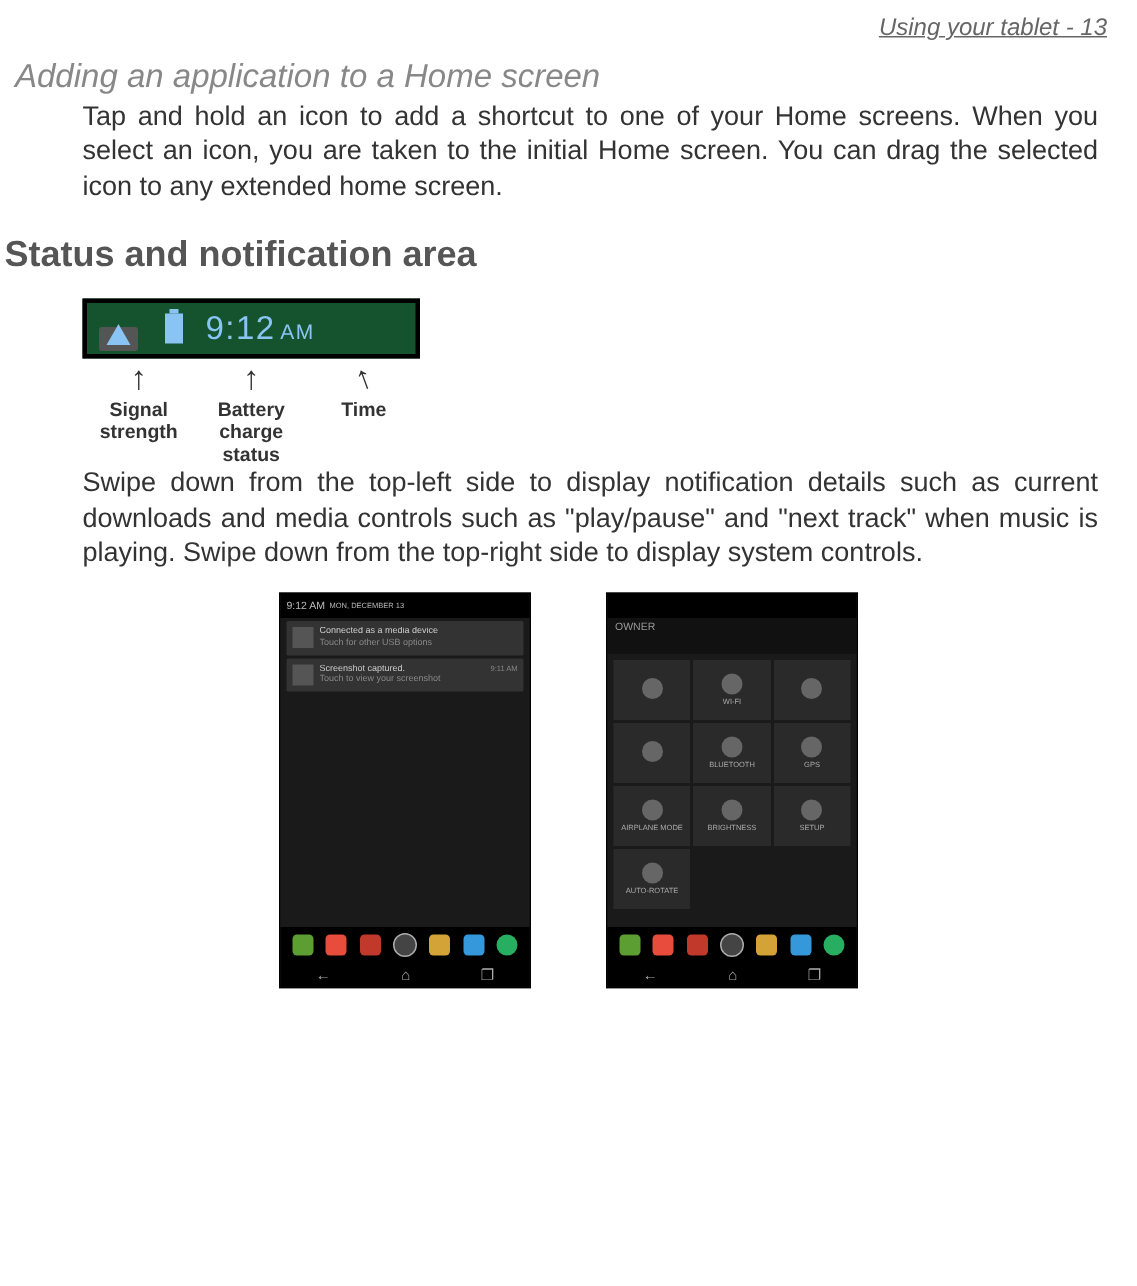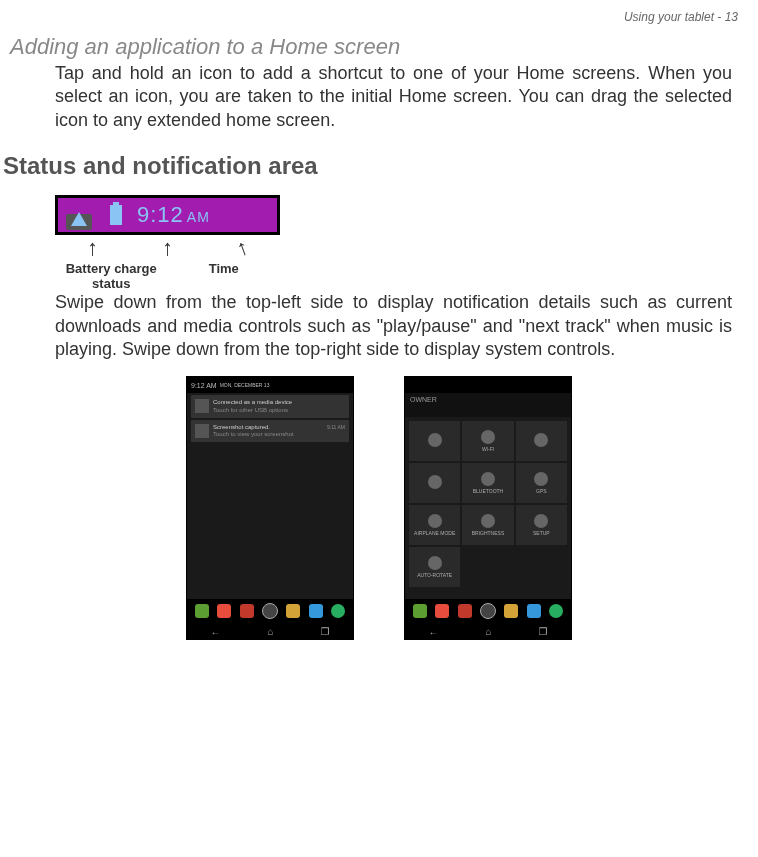--- a/index.html
+++ b/index.html
@@ -7,22 +7,23 @@
       margin: 0;
       padding: 0;
       width: 758px;
       background: #fff;
       color: #333;
     }
     .header {
       text-align: right;
       font-style: italic;
       color: #666;
-      font-size: 12px;
+      font-size: 16px;
       padding: 10px 20px 5px 0;
+      text-decoration: underline;
     }
     .section-title-italic {
       font-style: italic;
       color: #888;
       font-size: 22px;
       margin: 5px 10px 2px 10px;
     }
     .body-text {
       font-size: 18px;
       line-height: 1.3;
@@ -45,21 +46,21 @@
       flex: 1;
       font-size: 18px;
       line-height: 1.3;
       text-align: justify;
     }
     .status-diagram {
       width: 225px;
     }
     .status-bar-img {
       border: 3px solid #000;
-      background: #a21caf;
+      background: #14532d;
       height: 34px;
       display: flex;
       align-items: center;
       padding: 0 5px;
       color: #89c4f4;
       position: relative;
     }
     .wifi-icon {
       width: 22px;
       height: 22px;
@@ -259,20 +260,21 @@
         <span>9:12</span>
         <span class="time-am">AM</span>
       </div>
     </div>
     <div class="arrows-row">
       <span class="arrow-up">↑</span>
       <span class="arrow-up">↑</span>
       <span class="arrow-up" style="transform:rotate(-20deg)">↑</span>
     </div>
     <div class="labels-row">
+      <div>Signal strength</div>
       <div>Battery charge status</div>
       <div>Time</div>
     </div>
   </div>
 </div>
 
 <div class="body-text">Swipe down from the top-left side to display notification details such as current downloads and media controls such as "play/pause" and "next track" when music is playing. Swipe down from the top-right side to display system controls.</div>
 
 <div class="screenshots-row">
 

